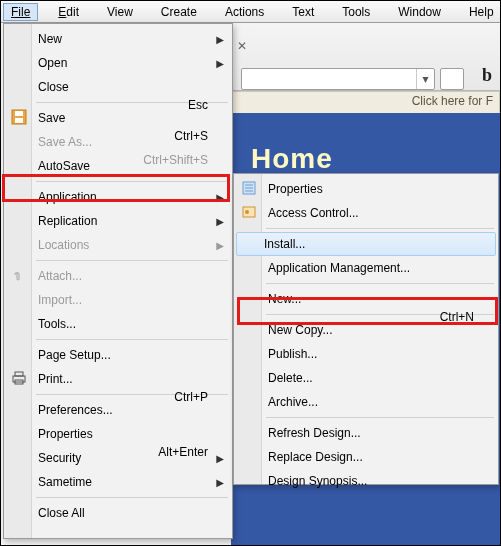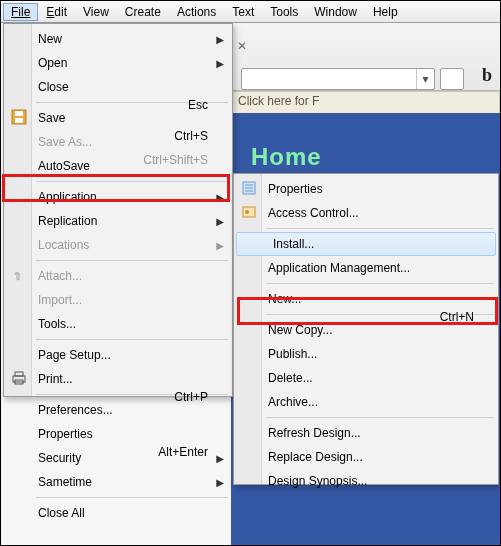--- a/index.html
+++ b/index.html
@@ -1,49 +1,49 @@
 <!DOCTYPE html>
 <html><head>
 <meta charset="utf-8">
 <style>
   * { box-sizing: border-box; margin: 0; padding: 0; font-family: "Segoe UI", Tahoma, sans-serif; font-size: 12px; }
   body { width: 501px; height: 546px; background: #fff; overflow: hidden; position: relative; }
   .frame { border: 1px solid #000; width: 501px; height: 546px; position: relative; background: #fff; }
 
   
-  .menubar { display: flex; align-items: center; height: 22px; background: linear-gradient(#fafafa,#e9e9e9); border-bottom: 1px solid #9a9a9a; padding: 0 2px; }
+  .menubar { display: flex; align-items: center; height: 22px; background: linear-gradient(#fafafa,#e9e9e9); border-bottom: 1px solid #9a9a9a; padding: 0 2px; gap: 12px; }
   .menubar-item { padding: 2px 8px; color: #000; cursor: default; }
   .menubar-item u { text-decoration: underline; }
   .menubar-item.open { background: #d6e6f6; border: 1px solid #7da2ce; padding: 1px 7px; }
 
   
   .content-bg { position: absolute; left: 0; right: 0; top: 22px; bottom: 0; background: #f6f6f6; }
   .toolbar-under { position: absolute; top: 22px; left: 230px; right: 0; height: 68px; background: linear-gradient(#f4f4f4,#e8e8e8); border-bottom: 1px solid #b6b6b6; }
   .tab-x { position: absolute; top: 16px; left: 6px; width: 14px; height: 14px; color: #666; }
   .combo { position: absolute; top: 45px; left: 10px; right: 65px; height: 22px; background: #fff; border: 1px solid #9e9e9e; border-radius: 2px; }
   .combo .dd { position: absolute; right: 0; top: 0; bottom: 0; width: 18px; border-left: 1px solid #c9c9c9; display: flex; align-items: center; justify-content: center; color: #555; }
   .small-square { position:absolute; top:45px; right:36px; width:24px; height:22px; background:#fff; border:1px solid #9e9e9e; border-radius:2px; }
   .letter-b { position:absolute; top:42px; right:8px; font-size:18px; font-weight:bold; color:#1c1c1c; font-family: Georgia,serif; }
-  .click-banner { position:absolute; top:90px; left:230px; right:0; height:30px; text-align:left; padding:0 6px; background:#f0ecdf; border:1px solid #cfc8b7; color:#5b563f; line-height:18px; }
+  .click-banner { position:absolute; top:90px; left:230px; right:0; height:30px; text-align:right; padding:0 6px; background:#f0ecdf; border:1px solid #cfc8b7; color:#5b563f; line-height:18px; }
   .blue-area { position:absolute; top:112px; left:230px; right:0; bottom:0; background:#3558a5; }
-  .home-title { position:absolute; top:30px; left:20px; font-size:24px; font-weight:600; color:#86efac; letter-spacing:1px; }
+  .home-title { position:absolute; top:30px; left:20px; font-size:28px; font-weight:600; color:#fef9c3; letter-spacing:1px; }
 
   
   .menu { position:absolute; background:#f2f2f2; border:1px solid #9a9a9a; box-shadow: 2px 3px 6px rgba(0,0,0,.25); }
   .menu .gutter { position:absolute; left:0; top:0; bottom:0; width:28px; background:#eaeaea; border-right:1px solid #d6d6d6; }
-  .file-menu { left:2px; top:22px; width:230px; height:374px; }
+  .file-menu { left:2px; top:22px; width:230px; height:516px; }
   .menu-list { position:relative; list-style:none; padding: 3px 2px; }
   .menu-row { display:flex; align-items:center; height:24px; padding: 0 18px 0 32px; position:relative; cursor:default; color:#000; }
   .menu-row.disabled { color:#9a9a9a; }
   .menu-row .shortcut { position:absolute; right:22px;margin-top:36px; }
   .menu-row .arrow { position:absolute; right:6px; top:50%; transform:translateY(-50%); font-size:10px; color:#333; }
   .menu-row.disabled .arrow { color:#9a9a9a; }
   .menu-sep { height:1px; background:#d0d0d0; margin:3px 2px 3px 30px; }
   .menu-row .ico { position:absolute; left:5px; top:3px; width:18px; height:18px; }
-  .menu-row.highlighted { background: linear-gradient(#e8f1fb,#d6e9fb); border:1px solid #a7cdf0; padding: 0 17px 0 36px; height:24px; border-radius:2px; }
+  .menu-row.highlighted { background: linear-gradient(#e8f1fb,#d6e9fb); border:1px solid #a7cdf0; padding: 0 17px 0 27px; height:24px; border-radius:2px; }
 
   .red-box { position:absolute; border:3px solid #e21a1a; pointer-events:none; }
   .red-box.r1 { left:1px; top:173px; width:228px; height:28px; }
   .red-box.r2 { left:236px; top:296px; width:261px; height:28px; }
 
   
   .sub-menu { left:232px; top:172px; width:266px; height:312px; }
 
   .ico svg { width:16px; height:16px; }
 </style>

